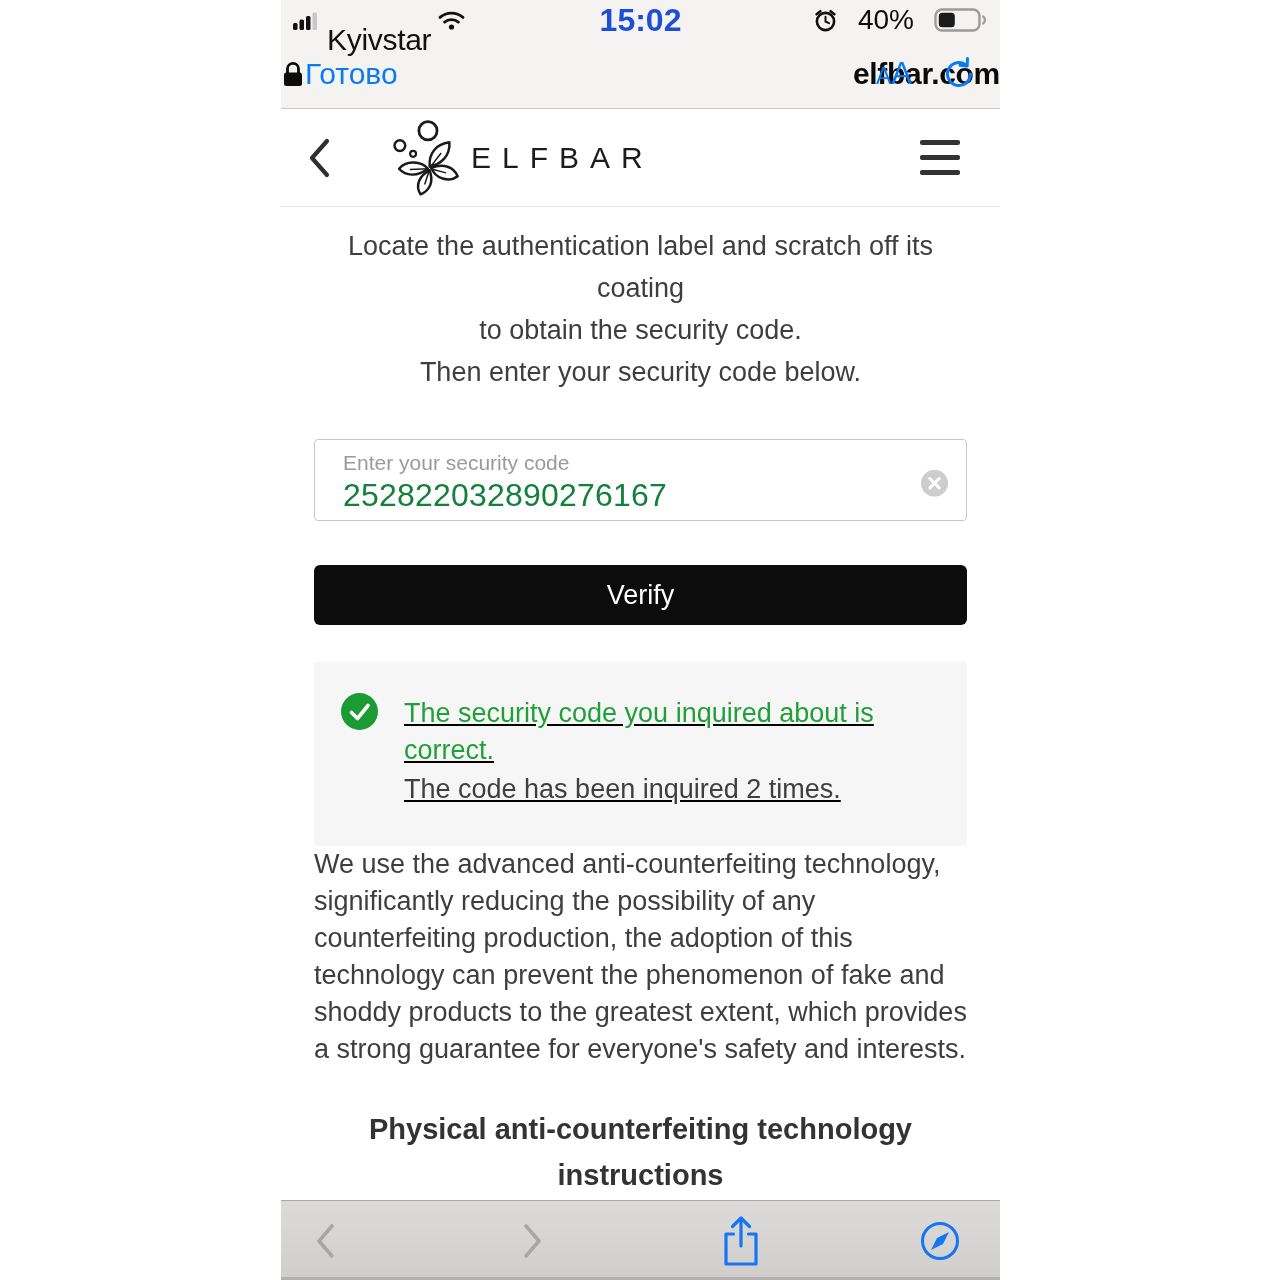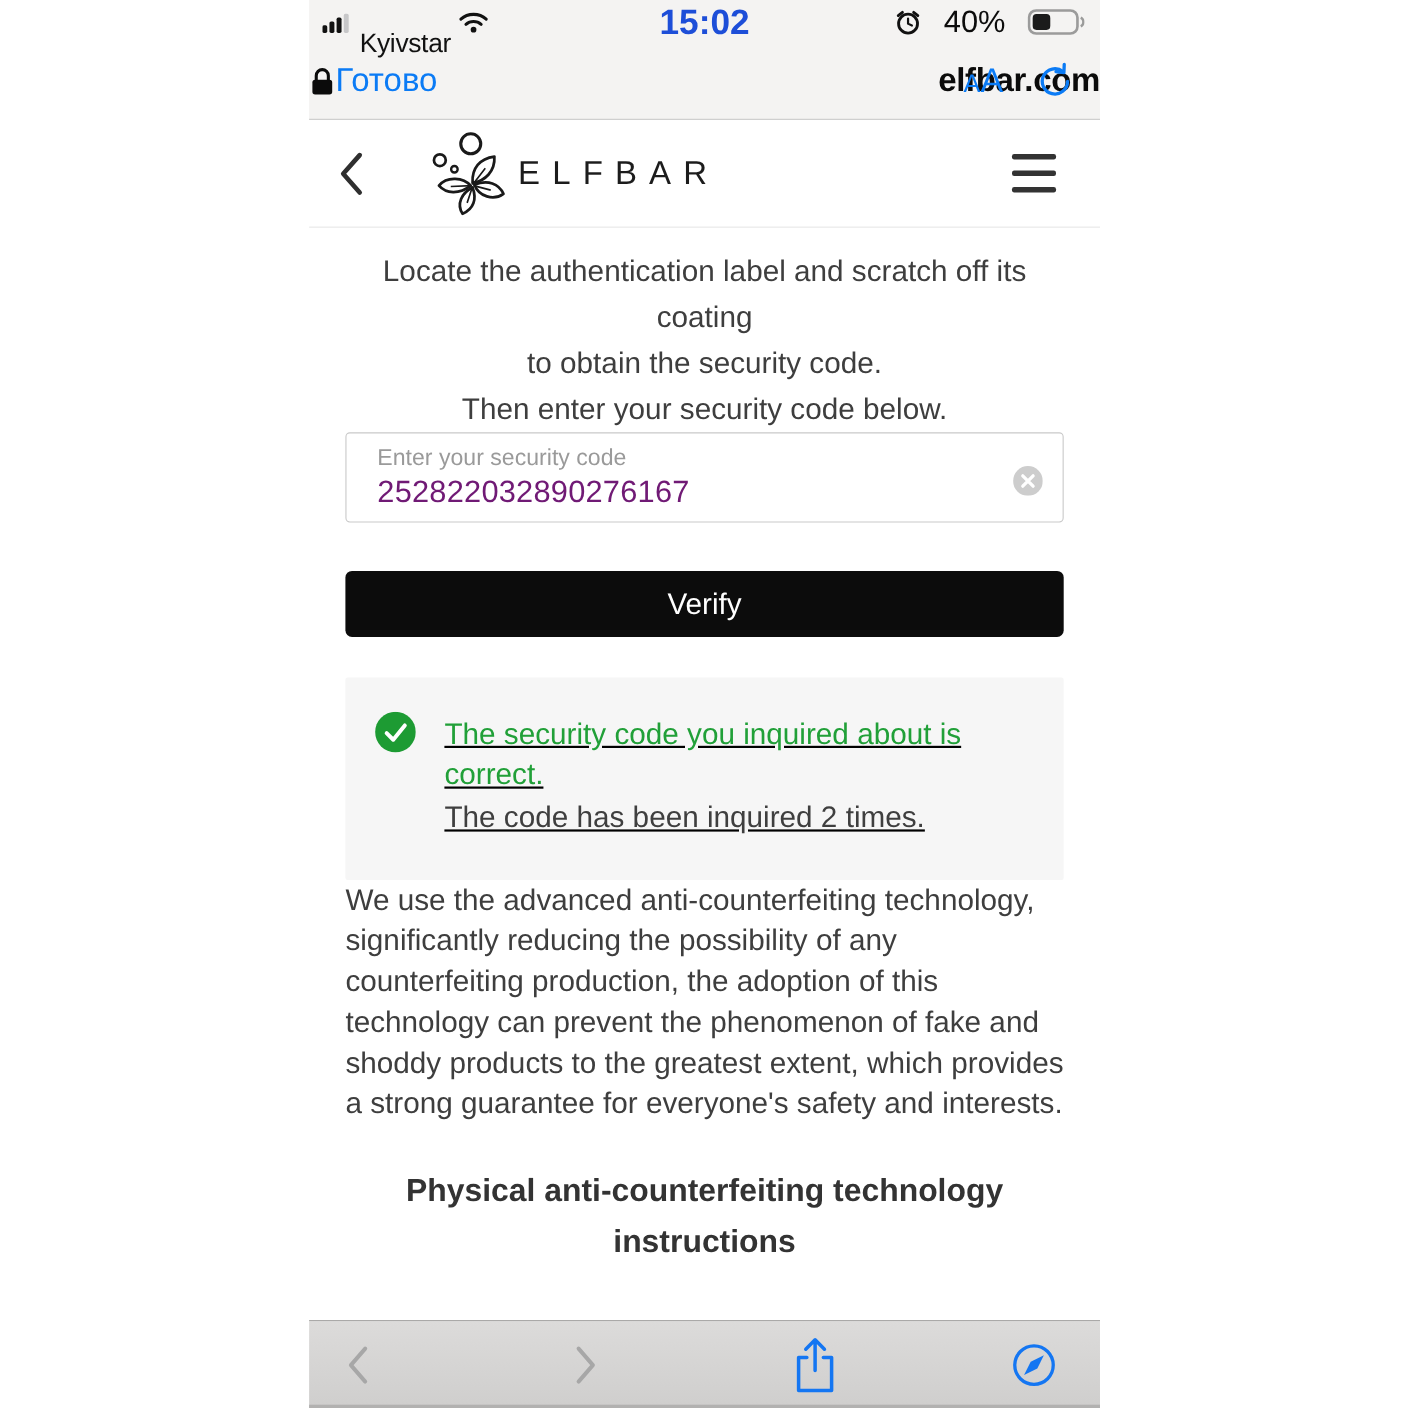--- a/index.html
+++ b/index.html
@@ -3,21 +3,21 @@
 <meta charset="utf-8">
 <style>
   * { margin:0; padding:0; box-sizing:border-box; }
   html,body { width:1280px; height:1280px; background:#ffffff; font-family:"Liberation Sans", sans-serif; }
   .phone { position:absolute; left:281px; top:0; width:719px; height:1280px; background:#ffffff; overflow:hidden; }
 
   
   .safari-top { height:109px; background:#f4f3f2; border-bottom:1px solid #c6c6c6; position:relative; }
   .status-row { height:40px; display:flex; align-items:center; padding:0 14px 0 12px; position:relative; }
   .status-left { display:flex; align-items:center; gap:7px; }
-  .carrier { font-size:24px; color:#111; letter-spacing:-0.3px;margin-top:40px; }
+  .carrier { font-size:30px; color:#111; letter-spacing:-0.3px;margin-top:40px; }
   .time { position:absolute; left:0; right:0; text-align:center; font-size:32px; font-weight:700; color:#1d4ed8; }
   .status-right { margin-left:auto; display:flex; align-items:center; gap:20px; z-index:2; }
   .batt-pct { font-size:28px; color:#0c0c0c; }
   .url-row { height:68px; display:flex; align-items:center; padding:0 24px; position:relative; }
   .done-btn { font-size:30px; color:#0b7bf5; z-index:2; }
   .url-center { position:absolute; left:0; right:0; display:flex; justify-content:space-between; align-items:center; gap:10px; }
   .url-text { font-size:30px; font-weight:700; color:#0b0b0b; letter-spacing:-0.3px; }
   .url-right { margin-left:auto; display:flex; align-items:center; gap:30px; z-index:2; }
   .aa-btn { color:#0b7bf5; display:flex; align-items:baseline; }
   .aa-small { font-size:23px; } .aa-big { font-size:31px; }
@@ -26,23 +26,23 @@
   .site-header { height:98px; background:#fff; border-bottom:1px solid #e7e7e7; display:flex; align-items:center; padding:0 40px 0 26px; position:relative; }
   .back-btn { width:34px; display:flex; align-items:center; }
   .brand { display:flex; align-items:center; margin-left:40px; }
   .brand-word { font-size:30px; font-weight:500; letter-spacing:11px; color:#1c1c1c; margin-left:6px; }
   .menu-btn { margin-left:auto; display:flex; flex-direction:column; gap:10px; }
   .menu-btn span { display:block; width:40px; height:5px; background:#333; border-radius:2px; }
 
   
   .content { padding:12px 33px 0 33px; }
   .intro { text-align:center; font-size:27px; line-height:42px; color:#3e3e3e; padding-top:6px; }
-  .code-box { height:82px; border:1px solid #c9c9c9; border-radius:4px; background:#fff; position:relative; padding:11px 70px 0 28px; cursor:text; }
+  .code-box { margin-top:46px; height:82px; border:1px solid #c9c9c9; border-radius:4px; background:#fff; position:relative; padding:11px 70px 0 28px; cursor:text; }
   .code-label { font-size:21px; color:#9a9a9a; }
-  .code-value { font-size:28px; color:#701a75; margin-top:2px; letter-spacing:0.2px; }
+  .code-value { font-size:32px; color:#15803d; margin-top:2px; letter-spacing:0.2px; }
   .clear-btn { position:absolute; right:18px; top:50%; transform:translateY(-38%); width:27px; height:27px; }
   .verify-btn { margin-top:44px; height:60px; width:100%; background:#0c0c0c; border:none; border-radius:6px; color:#fff; font-size:27px; font-family:"Liberation Sans",sans-serif; cursor:pointer; }
   .result-box { margin-top:37px; background:#f6f6f6; border-radius:2px; position:relative; padding:33px 40px 38px 90px;text-decoration:underline; }
   .result-success { font-size:27px; line-height:37px; color:#21a038; }
   .result-info { font-size:27px; line-height:37px; color:#3f3f3f; margin-top:2px; }
   .check-badge { position:absolute; left:27px; top:31px; }
   .description { font-size:27px; line-height:37px; color:#3e3e3e; }
   .section-heading { margin-top:38px; text-align:center; font-size:29px; font-weight:700; color:#333; line-height:46px; padding:0 40px; }
 
   

